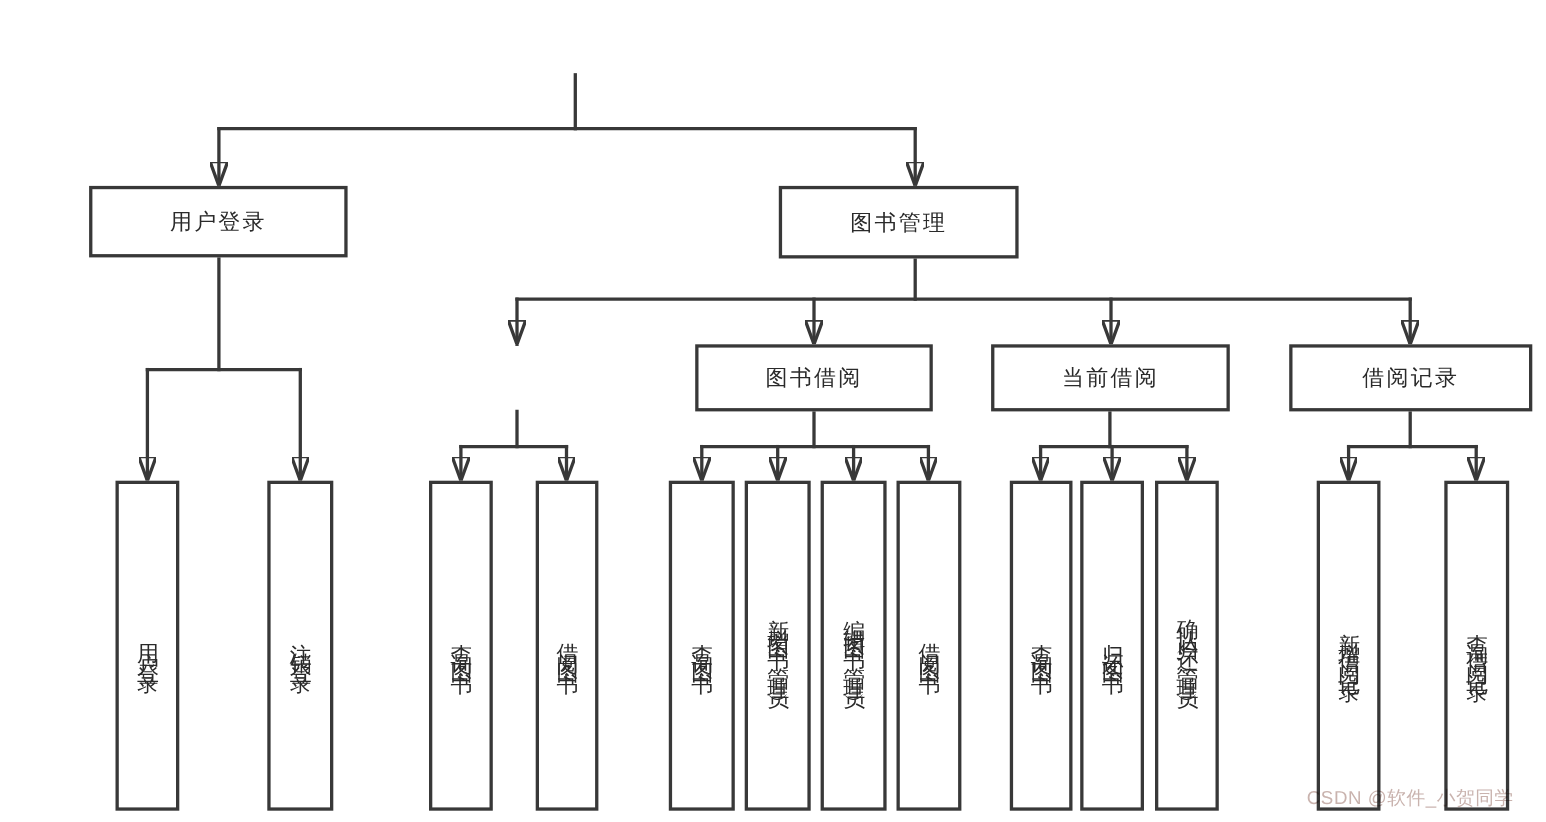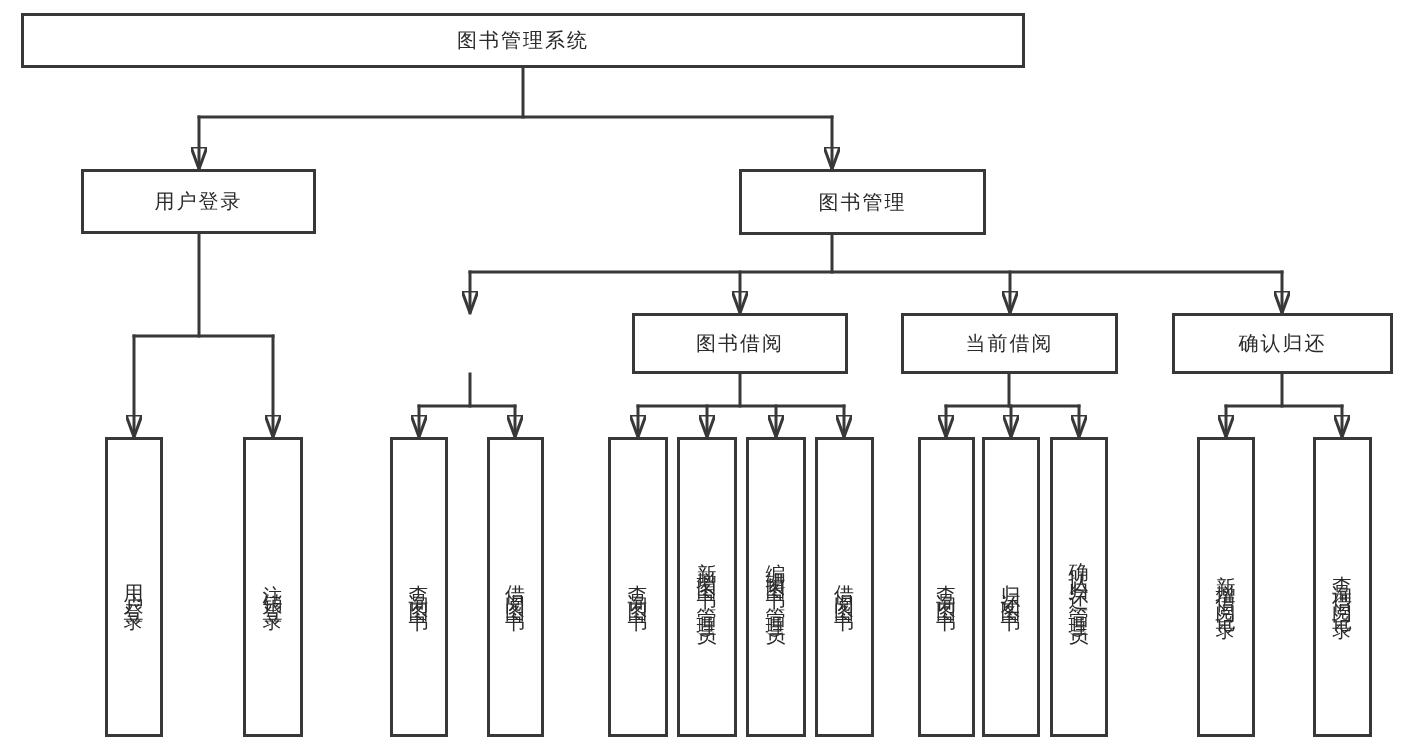--- a/index.html
+++ b/index.html
@@ -100,39 +100,36 @@
     <path d="M946 406 V437" marker-end="url(#arrow)"></path>
     <path d="M1011 406 V437" marker-end="url(#arrow)"></path>
     <path d="M1079 406 V437" marker-end="url(#arrow)"></path>
 
     <path d="M1282 374 V406"></path>
     <path d="M1226 406 H1342"></path>
     <path d="M1226 406 V437" marker-end="url(#arrow)"></path>
     <path d="M1342 406 V437" marker-end="url(#arrow)"></path>
   </svg>
 
-  <div class="box" style="left:21px; top:13px; width:1004px; height:55px">
-    <span class="h-label">图书管理系统</span>
-  </div>
 
   <div class="box" style="left:81px; top:169px; width:235px; height:65px">
     <span class="h-label">用户登录</span>
   </div>
-  <div class="box" style="left:739px; top:169px; width:247px; height:66px">
+  <div class="box" style="left:708px; top:169px; width:218px; height:66px">
     <span class="h-label">图书管理</span>
   </div>
 
   <div class="box" style="left:901px; top:313px; width:217px; height:61px">
     <span class="h-label">当前借阅</span>
   </div>
   <div class="box" style="left:632px; top:313px; width:216px; height:61px">
     <span class="h-label">图书借阅</span>
   </div>
   <div class="box" style="left:1172px; top:313px; width:221px; height:61px">
-    <span class="h-label">确认归还</span>
+    <span class="h-label">借阅记录</span>
   </div>
 
   <div class="box leaf" style="left:105px; width:58px">
     <span class="v-label">用户登录</span>
   </div>
   <div class="box leaf" style="left:243px; width:60px">
     <span class="v-label">注销登录</span>
   </div>
 
   <div class="box leaf" style="left:390px; width:58px">
@@ -165,14 +162,15 @@
     <span class="v-label">确认归还（管理员）</span>
   </div>
 
   <div class="box leaf" style="left:1197px; width:58px">
     <span class="v-label">新增借阅记录</span>
   </div>
   <div class="box leaf" style="left:1313px; width:59px">
     <span class="v-label">查询借阅记录</span>
   </div>
 
+  <div class="watermark">CSDN @软件_小贺同学</div>
 
 </div>
 
 </body></html>

